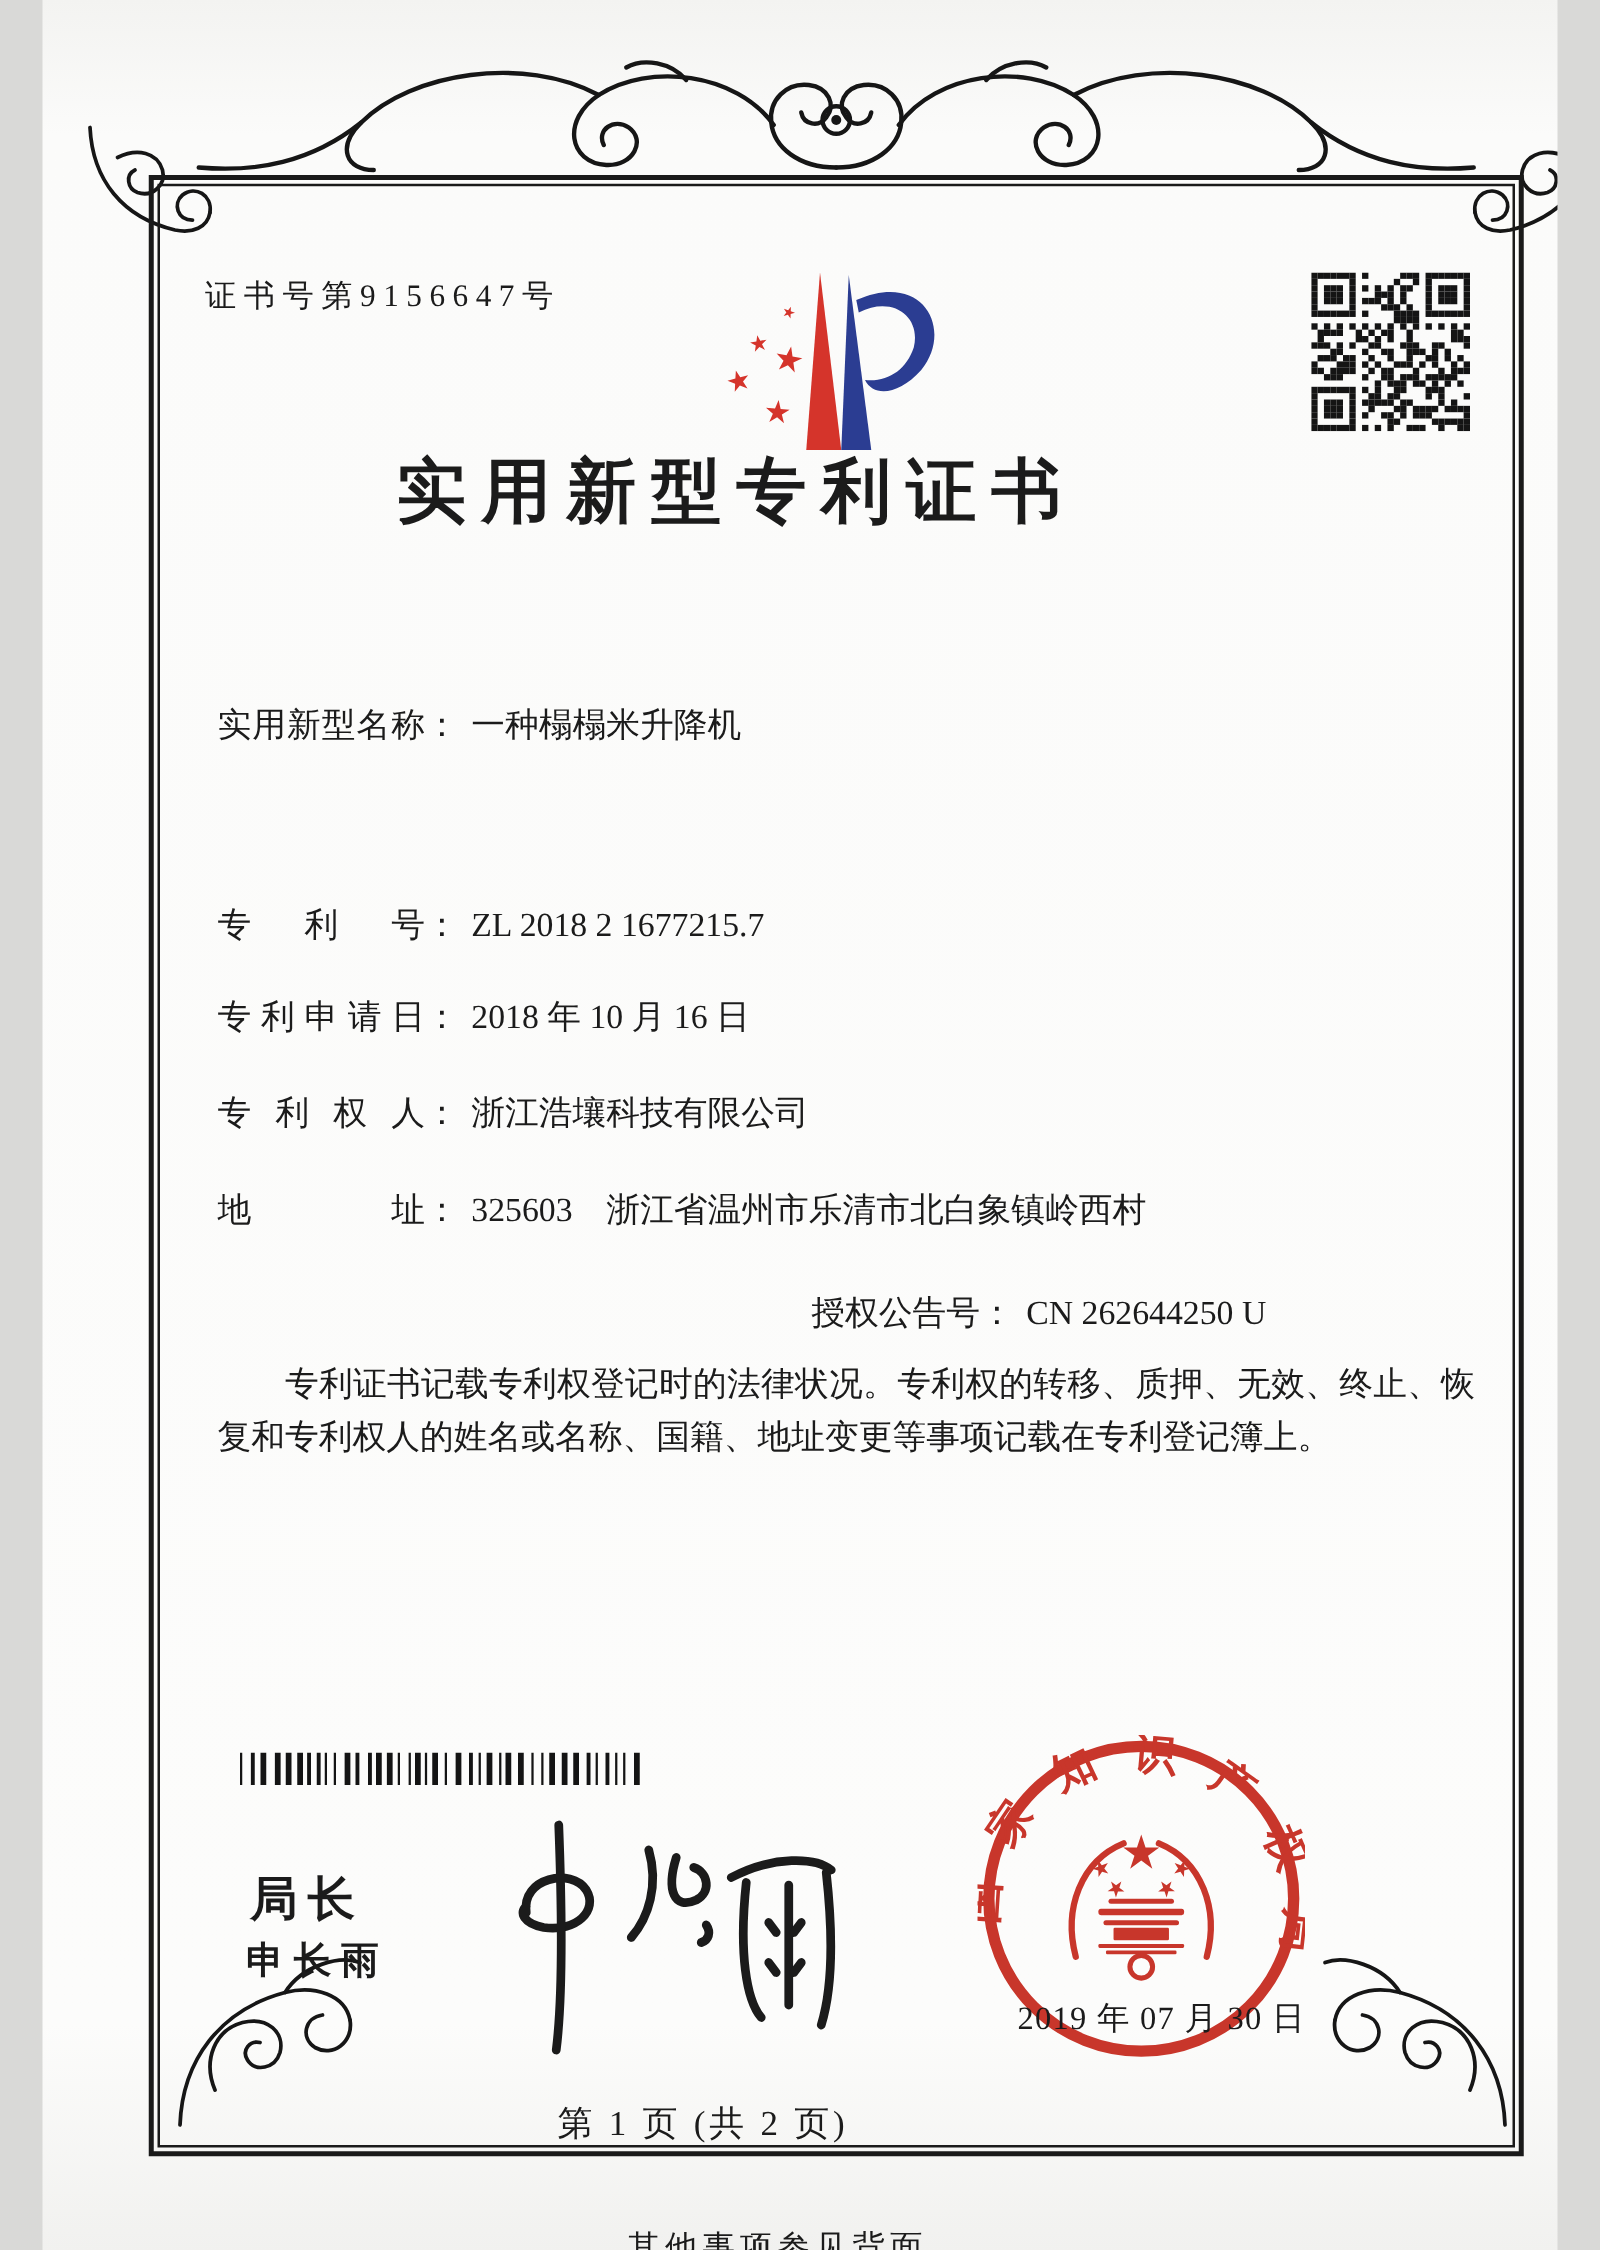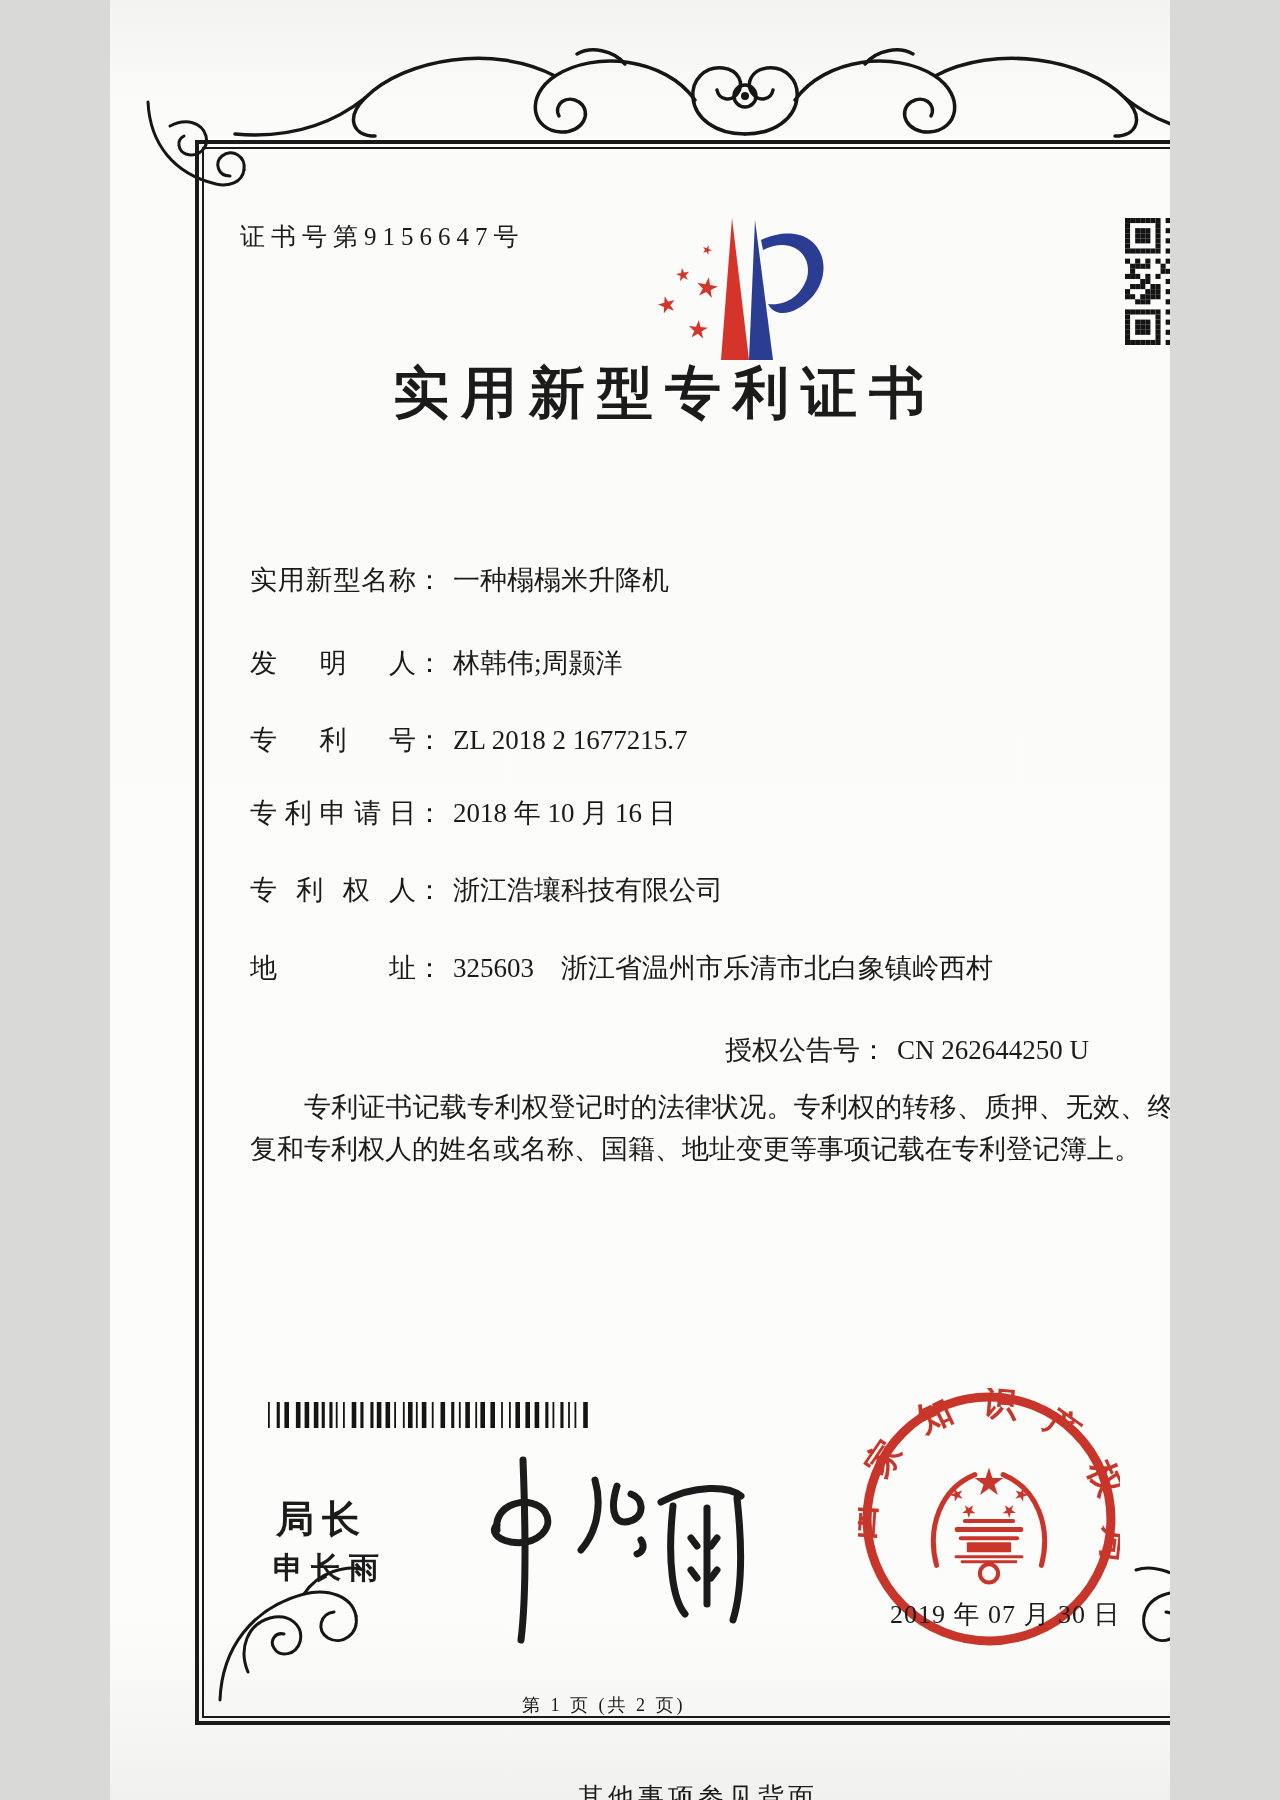--- a/index.html
+++ b/index.html
@@ -1,16 +1,16 @@
 <!DOCTYPE html>
 <html><head>
 <meta charset="utf-8">
 <style>
   html,body{margin:0;padding:0;background:#d9d9d7;}
-  .page{position:relative;width:1060px;height:1800px;margin:0 auto;overflow:hidden;
+  .page{position:relative;width:1212px;height:1800px;margin:0 auto;overflow:hidden;
         background:linear-gradient(180deg,#f3f3f1 0%,#fbfbfa 6%,#fcfcfb 90%,#f1f1ef 100%);
         font-family:"Liberation Serif","DejaVu Serif",serif;color:#1b1b1b;}
   .abs{position:absolute;}
   
   .frame{left:85px;top:140px;width:1100px;height:1585px;border:4px solid #1a1a1a;box-sizing:border-box;}
   .frame-inner{position:absolute;inset:3px;border:2px solid #1a1a1a;}
   .orn{pointer-events:none;}
   .mirror{transform:scaleX(-1);}
   .cert-no{left:130px;top:220px;font-size:25px;letter-spacing:6px;}
   .title{left:85px;top:356px;width:940px;text-align:center;font-size:56px;font-weight:700;letter-spacing:12px;}
@@ -18,21 +18,21 @@
   .lab{display:inline-block;width:166px;text-align:justify;text-align-last:justify;}
   .colon{display:inline-block;margin-right:10px;}
   .grant-no-pair{left:615px;}
   .paras{left:140px;top:1086px;width:1006px;font-size:27px;line-height:42px;text-align:justify;}
   .paras p{margin:0;text-indent:54px;}
   .sans{font-family:"Liberation Sans","DejaVu Sans",sans-serif;}
   .officer-title{left:166px;top:1494px;font-size:38px;letter-spacing:8px;font-weight:600;}
   .officer-name{left:163px;top:1548px;font-size:30px;letter-spacing:8px;font-weight:600;}
   .seal-wrap{left:748px;top:1388px;width:262px;height:262px;opacity:.93;z-index:2;}
   .seal-date{left:780px;top:1597px;font-size:26px;letter-spacing:1px;z-index:5;}
-  .page-no{left:412px;top:1680px;font-size:18px;letter-spacing:3px;margin-top:13px;}
+  .page-no{left:412px;top:1680px;font-size:28px;letter-spacing:3px;}
   .back-note{left:468px;top:1752px;font-size:26px;letter-spacing:4px;margin-top:28px;}
 </style>
 </head>
 <body>
 
 <div class="page">
 
   <svg class="abs orn" style="left:85px;top:14px;" width="1100" height="126" viewBox="0 0 1100 126">
     <g fill="none" stroke="#161616" stroke-width="3.5" stroke-linecap="round">
       <g id="tb">
@@ -406,23 +406,20 @@
       <rect x="100" y="120" width="5" height="5"></rect>
       <rect x="115" y="120" width="5" height="5"></rect>
       <rect x="120" y="120" width="5" height="5"></rect>
     </svg>
 
   <div class="abs field" style="top:562px;">
     <span class="lab">实用新型名称</span><span class="colon">：</span><span>一种榻榻米升降机</span>
   </div>
 
   <div class="abs title">实用新型专利证书</div>
-  <div class="abs field" style="top:645px;">
-    <span class="lab">发明人</span><span class="colon">：</span><span>林韩伟;周颢洋</span>
-  </div>
   <div class="abs field" style="top:722px;">
     <span class="lab">专利号</span><span class="colon">：</span><span>ZL 2018 2 1677215.7</span>
   </div>
   <div class="abs field" style="top:795px;">
     <span class="lab">专利申请日</span><span class="colon">：</span><span>2018 年 10 月 16 日</span>
   </div>
   <div class="abs field" style="top:872px;">
     <span class="lab">专利权人</span><span class="colon">：</span><span>浙江浩壤科技有限公司</span>
   </div>
   <div class="abs field" style="top:950px;">

